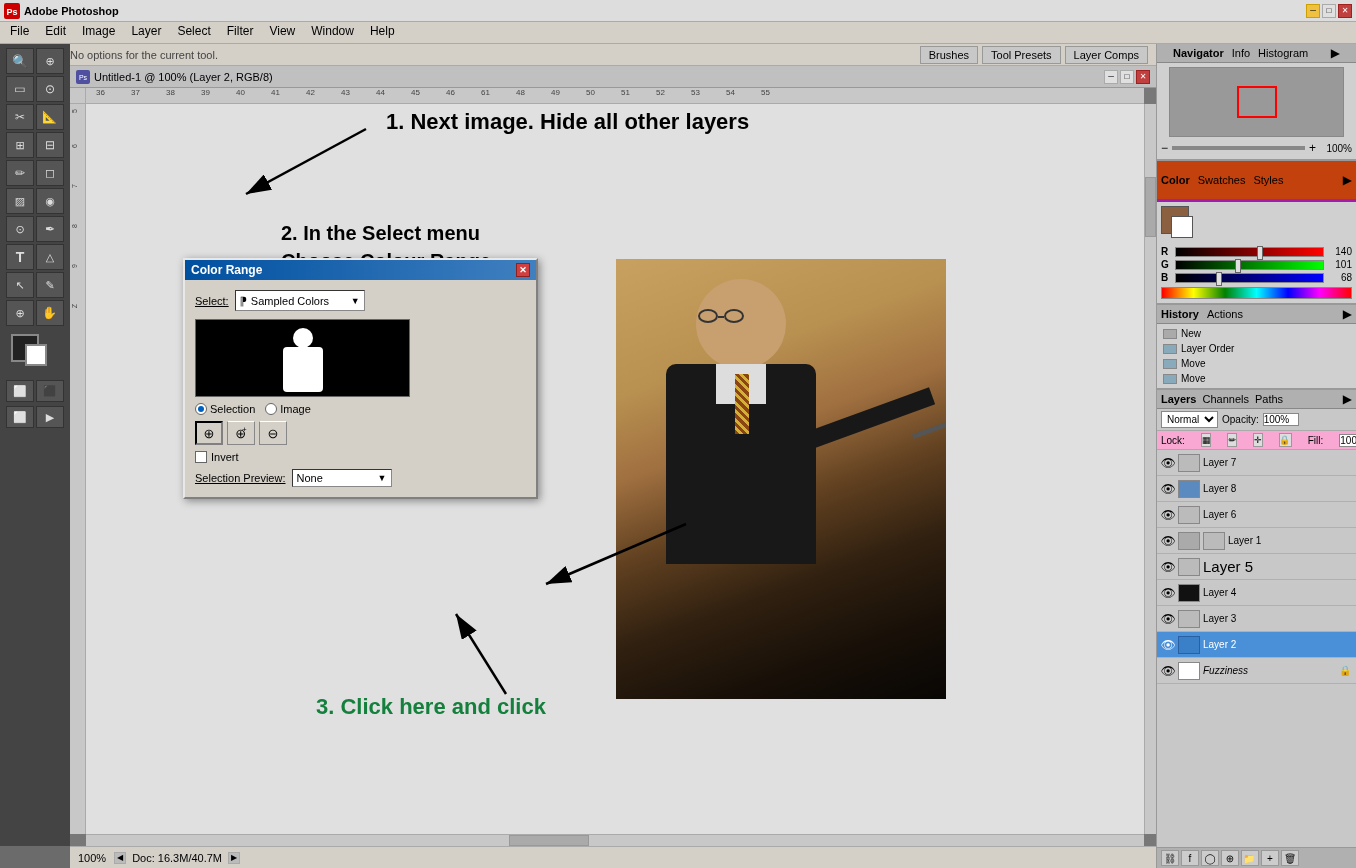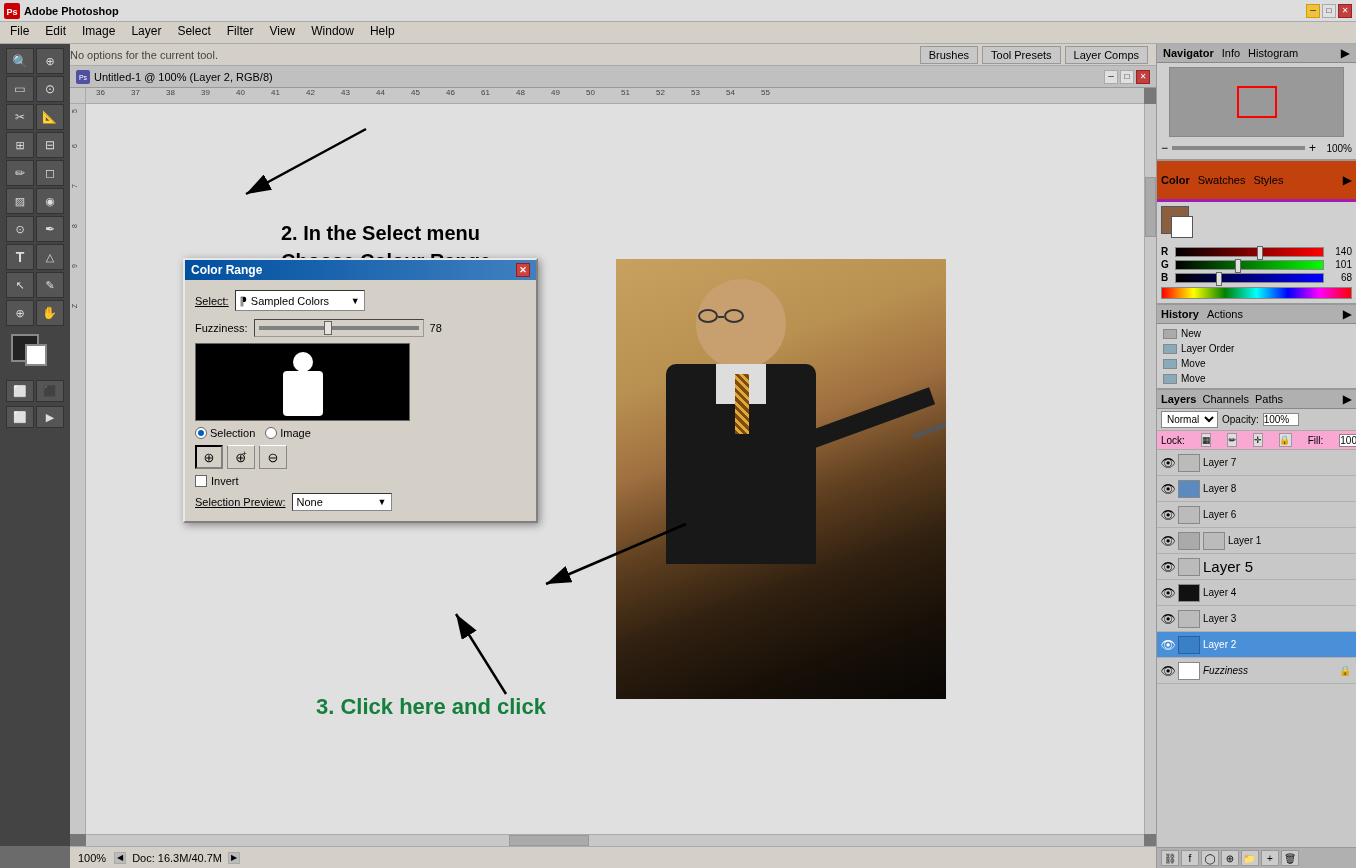--- a/index.html
+++ b/index.html
@@ -98,21 +98,21 @@
   </div>
   <div style="display:flex;gap:2px;margin-top:2px;">
     <div style="width:28px;height:22px;background:#555;border:1px solid #333;display:flex;align-items:center;justify-content:center;color:#ddd;font-size:11px;cursor:pointer;">⬜</div>
     <div style="width:28px;height:22px;background:#555;border:1px solid #333;display:flex;align-items:center;justify-content:center;color:#ddd;font-size:11px;cursor:pointer;">▶</div>
   </div>
 </div>
 
 <div style="position:absolute;top:44px;right:0;width:200px;bottom:0;background:#c0c0c0;display:flex;flex-direction:column;border-left:1px solid #999;z-index:100;overflow:hidden;">
 
   <div style="border-bottom:2px solid #999;">
-    <div style="background:#b0b0b0;display:flex;align-items:center;padding:2px 6px;border-bottom:1px solid #888;">
+    <div style="background:#b0b0b0;display:flex;align-items:center;padding:2px 16px;border-bottom:1px solid #888;">
       <span style="font-size:11px;font-weight:bold;cursor:pointer;margin-right:8px;">Navigator</span>
       <span style="font-size:11px;cursor:pointer;margin-right:8px;">Info</span>
       <span style="font-size:11px;cursor:pointer;">Histogram</span>
       <div style="margin-left:auto;">
         <span style="cursor:pointer;">▶</span>
       </div>
     </div>
     <div style="padding:4px;background:#d0d0d0;">
       <div style="width:175px;height:70px;background:#999;border:1px solid #888;margin:0 auto;position:relative;display:flex;align-items:center;justify-content:center;">
         <div style="width:40px;height:32px;border:2px solid red;background:transparent;"></div>
@@ -335,20 +335,21 @@
       <span style="position:absolute;top:120px;left:1px;writing-mode:vertical-rl;transform:rotate(180deg);font-size:7px;">8</span>
       <span style="position:absolute;top:160px;left:1px;writing-mode:vertical-rl;transform:rotate(180deg);font-size:7px;">9</span>
       <span style="position:absolute;top:200px;left:1px;writing-mode:vertical-rl;transform:rotate(180deg);font-size:7px;">Z</span>
     </div>
   </div>
 
   <div style="position:absolute;top:38px;left:16px;right:12px;bottom:12px;background:#787878;overflow:hidden;cursor:crosshair;">
 
     <div style="position:absolute;top:0;left:0;right:0;bottom:0;background:#e0e0e0;">
 
+      <div style="position:absolute;top:5px;left:300px;font-size:22px;font-weight:bold;color:#000;white-space:nowrap;">1. Next image. Hide all other layers</div>
 
       <svg style="position:absolute;top:0;left:100px;width:300px;height:120px;">
         <defs>
             <marker id="arr1" markerWidth="10" markerHeight="7" refX="10" refY="3.5" orient="auto">
               <polygon points="0 0, 10 3.5, 0 7" fill="#000"></polygon>
             </marker>
           </defs>
         <line x1="180" y1="25" x2="60" y2="90" stroke="#000" stroke-width="2.5" marker-end="url(#arr1)"></line>
       </svg>
 
@@ -437,29 +438,20 @@
 
       <div style="display:flex;align-items:center;gap:6px;margin-bottom:8px;">
         <span style="font-size:11px;text-decoration:underline;">Select:</span>
         <div style="background:#fff;border:1px inset #888;padding:2px 4px;font-size:11px;display:flex;align-items:center;min-width:130px;cursor:pointer;">
           <span style="margin-right:4px;font-size:11px;">⁋</span>
           <span style="flex:1;">Sampled Colors</span>
           <span style="font-size:9px;">▼</span>
         </div>
       </div>
 
-      <div style="display:flex;align-items:center;gap:6px;margin-bottom:6px;">
-        <span style="font-size:11px;">Fuzziness:</span>
-        <div style="flex:1;height:18px;background:#d4d0c8;border:1px inset #999;position:relative;display:flex;align-items:center;cursor:pointer;max-width:170px;">
-          <div style="flex:1;height:4px;background:#808080;margin:0 4px;position:relative;">
-            <div style="position:absolute;left:41%;width:8px;height:14px;background:#e8e4e0;border:1px solid #666;top:-5px;cursor:ew-resize;"></div>
-          </div>
-        </div>
-        <span style="font-size:11px;min-width:20px;">78</span>
-      </div>
 
       <div style="width:215px;height:78px;background:#000;margin-bottom:6px;display:flex;align-items:center;justify-content:center;border:1px solid #666;position:relative;">
 
         <div style="position:relative;width:60px;height:70px;">
           <div style="position:absolute;top:5px;left:20px;width:20px;height:20px;background:#fff;border-radius:50%;"></div>
           <div style="position:absolute;top:24px;left:10px;width:40px;height:45px;background:#fff;border-radius:4px;"></div>
         </div>
       </div>
 
       <div style="display:flex;align-items:center;gap:10px;margin-bottom:6px;font-size:11px;">

